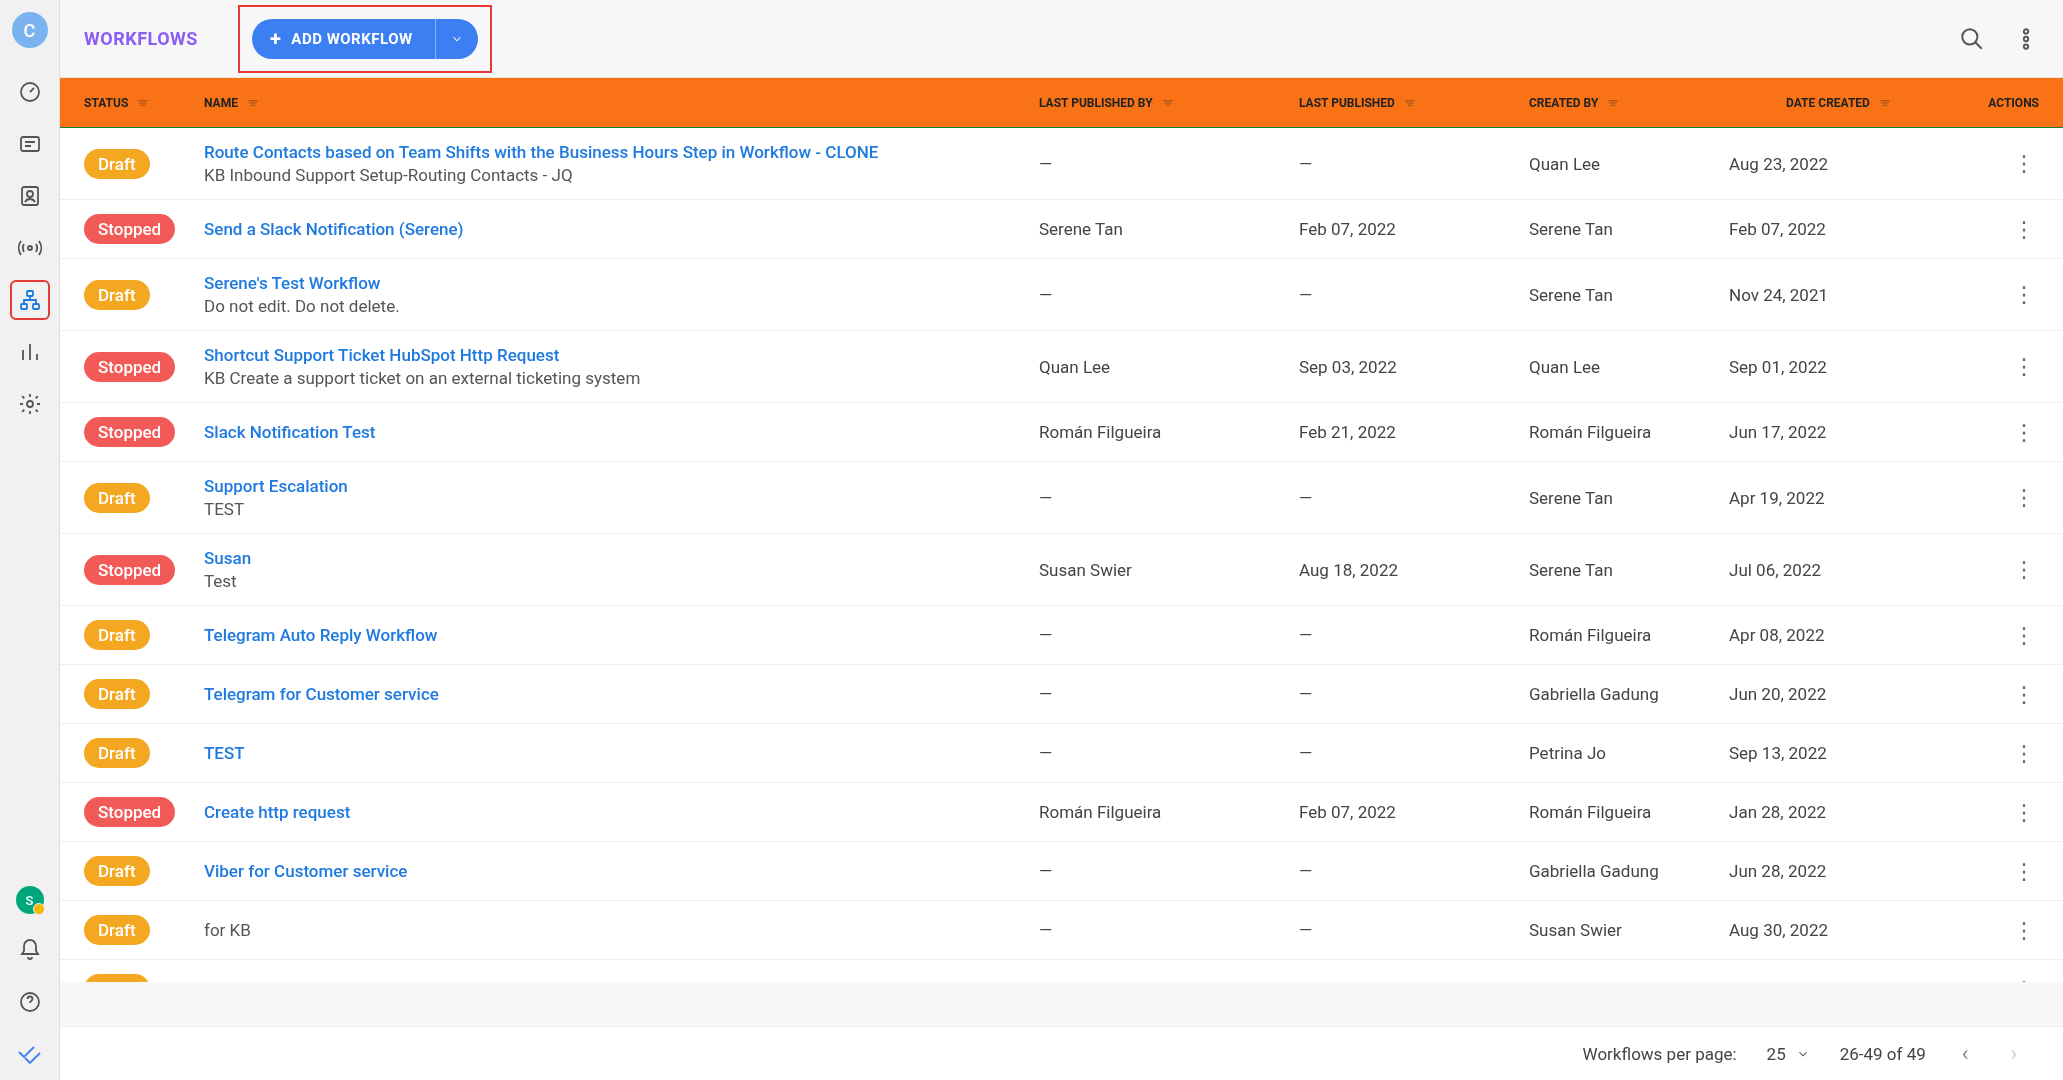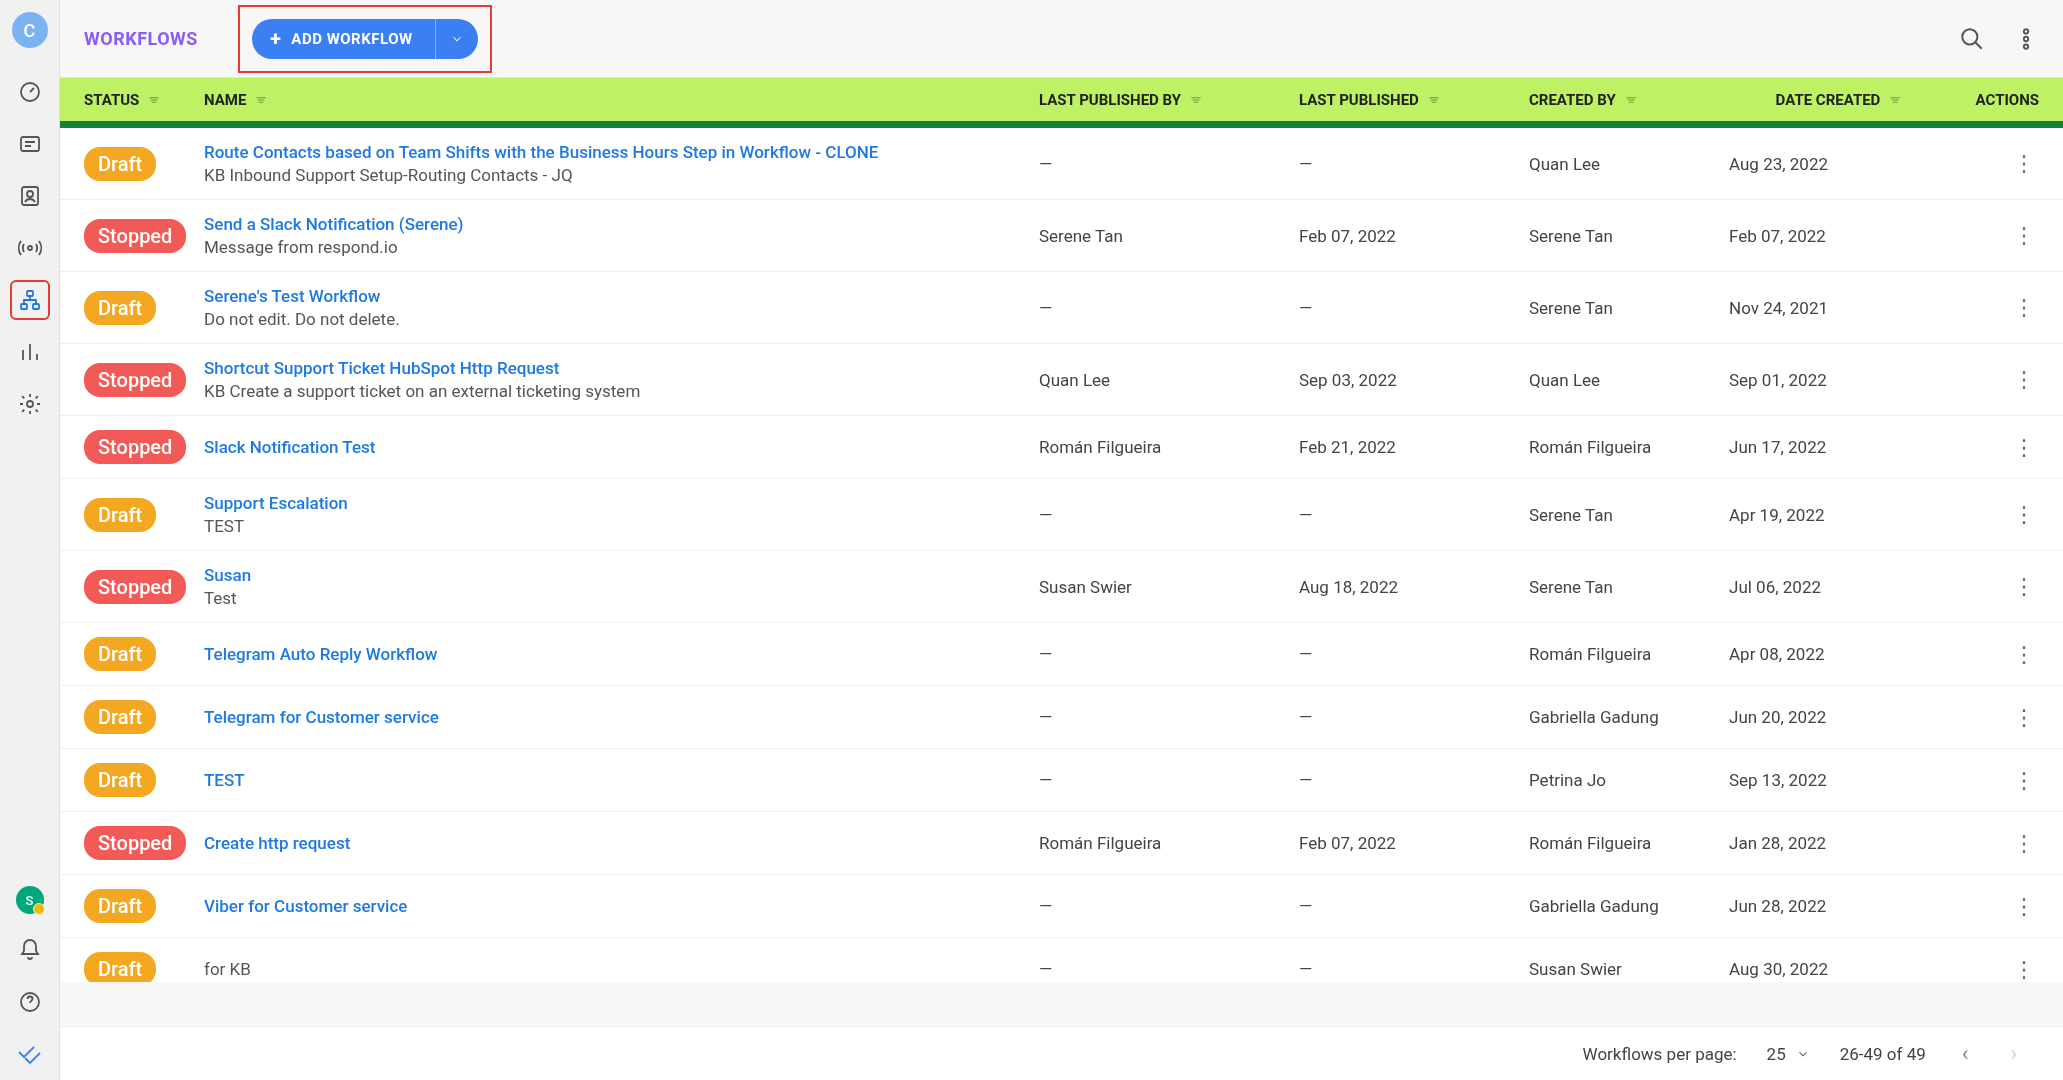--- a/index.html
+++ b/index.html
@@ -24,35 +24,35 @@
 .header .title { font-weight: 700; font-size: 18px; letter-spacing: 0.5px; color: #8b5cf6; margin-right: 40px; }
 .header .add-wrap { border: 2.5px solid #e53935; padding: 12px 12px 12px 12px; display: inline-flex; }
 .header .add-btn { display: inline-flex; align-items: center; background: #3c7ff2; color: #fff; border-radius: 24px; height: 40px; overflow: hidden; font-weight: 700; font-size: 15px; letter-spacing: 0.5px; cursor: pointer; }
 .header .add-btn .main-part { display: flex; align-items: center; padding: 0 22px 0 18px; }
 .header .add-btn .plus { margin-right: 10px; font-size: 20px; line-height: 1; }
 .header .add-btn .chevron-part { border-left: 1px solid rgba(255,255,255,0.4); padding: 0 14px; display: flex; align-items: center; height: 100%; }
 .header .right-icons { margin-left: auto; display: flex; gap: 28px; color: #555; }
 .header .right-icons .ico { cursor: pointer; width: 26px; height: 26px; display: flex; align-items: center; justify-content: center; }
 
 
-.table-head { display: flex; align-items: center; padding: 0 24px; height: 50px; border-bottom: 7px solid #15803d; font-weight: 700; font-size: 15px; color: #222; background: #bef264; }
+.table-head { display: flex; align-items: center; padding: 0 24px; height: 50px; border-bottom: 1px solid #15803d; font-weight: 700; font-size: 12px; color: #222; background: #f97316; }
 .col-status   { width: 120px; }
 .col-name     { flex: 1; min-width: 300px; }
 .col-lpb      { width: 260px; }
 .col-lp       { width: 230px; }
 .col-cb       { width: 200px; }
 .col-dc       { width: 220px; justify-content: center; }
 .col-actions  { width: 90px; text-align: right; }
 .th { display: flex; align-items: center; gap: 8px; }
 .sort-ico { opacity: 0.45; }
 
 
 .rows { flex: 1; overflow-y: auto; background: #fff; }
 .row { display: flex; align-items: center; padding: 14px 24px; border-bottom: 1px solid #eee; font-size: 17px; }
-.row .badge { display: inline-block; padding: 5px 14px; border-radius: 16px; font-size: 20px; font-weight: 500; color: #fff; }
+.row .badge { display: inline-block; padding: 5px 14px; border-radius: 16px; font-size: 17px; font-weight: 500; color: #fff; }
 .badge.draft { background: #f4a821; }
 .badge.stopped { background: #f25a57; }
 .row .name-cell { display: flex; flex-direction: column; gap: 3px; }
 .row .name-cell .link { color: #1f7ae0; font-weight: 500; cursor: pointer; font-size: 17px; }
 .row .name-cell .desc { color: #555; font-size: 17px; }
 .row .cell { color: #444; }
 .row .actions { text-align: right; }
 .row .kebab { color: #666; cursor: pointer; font-size: 22px; display: inline-block; width: 30px; text-align: center; }
 
 
@@ -220,21 +220,20 @@
     <div class="col-lpb cell">—</div>
     <div class="col-lp cell">—</div>
     <div class="col-cb cell">Quan Lee</div>
     <div class="col-dc cell">Aug 23, 2022</div>
     <div class="col-actions actions"><span class="kebab">⋮</span></div>
   </div>
         <div class="row">
     <div class="col-status"><span class="badge stopped">Stopped</span></div>
     <div class="col-name name-cell">
       <span class="link">Send a Slack Notification (Serene)</span>
-      <span class="desc">Message from respond.io</span>
     </div>
     <div class="col-lpb cell">Serene Tan</div>
     <div class="col-lp cell">Feb 07, 2022</div>
     <div class="col-cb cell">Serene Tan</div>
     <div class="col-dc cell">Feb 07, 2022</div>
     <div class="col-actions actions"><span class="kebab">⋮</span></div>
   </div>
         <div class="row">
     <div class="col-status"><span class="badge draft">Draft</span></div>
     <div class="col-name name-cell">

